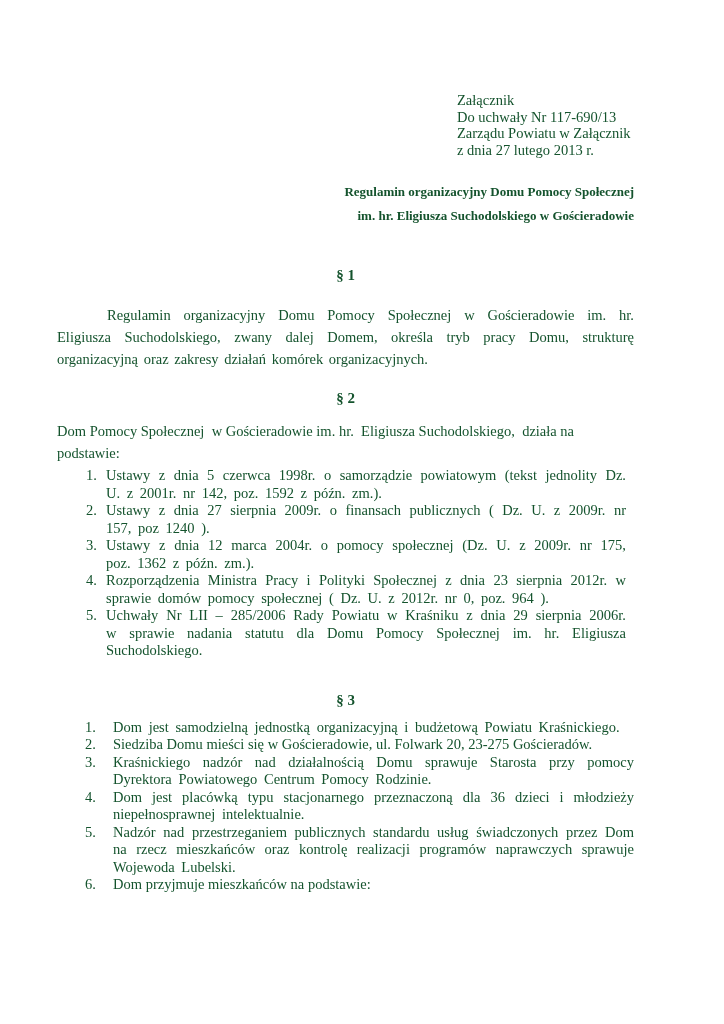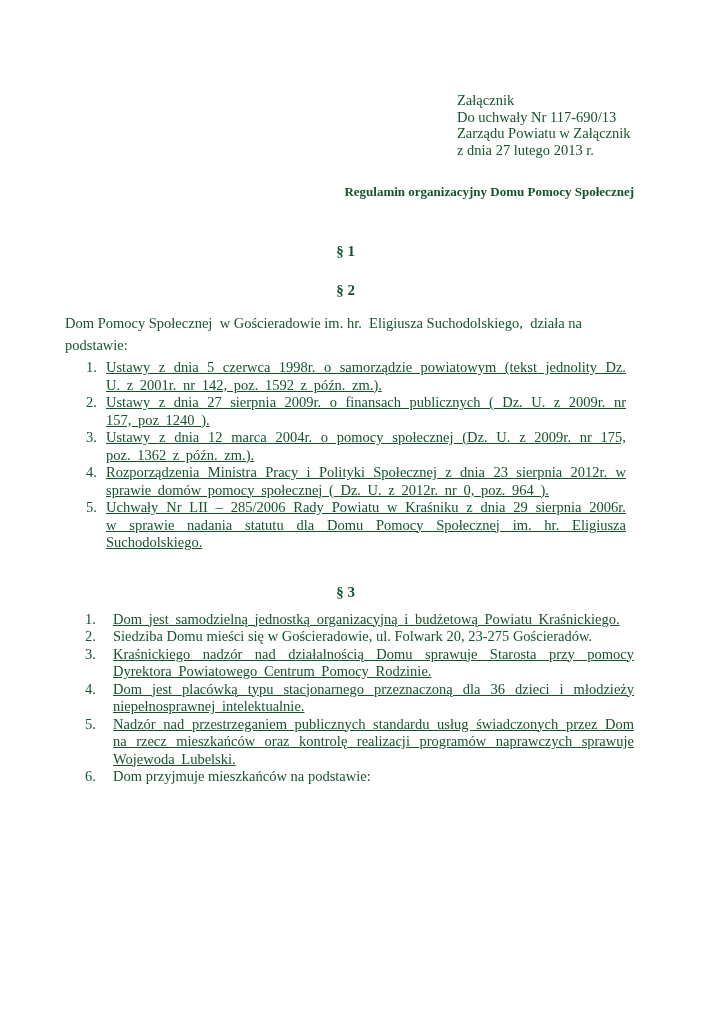--- a/index.html
+++ b/index.html
@@ -43,21 +43,21 @@
   .body-par {
     margin: 18px 0 0 0;
     line-height: 22px;
   }
   .justify {
     text-align: justify;
     word-spacing: 2px;
   }
   .first-indent { text-indent: 50px; }
   .intro-par {
-    margin: 11px 0 0 8px;
+    margin: 11px 0 0 0;
     line-height: 22px;
     white-space: pre-wrap;
   }
   ol.doc-list {
     list-style: none;
     margin: 0;
     padding: 0;
     line-height: 17.5px;
   }
   ol.list-s2 { margin-top: 3px; }
@@ -72,41 +72,42 @@
   }
   ol.list-s3 li {
     grid-template-columns: 28px 1fr;
     padding-left: 28px;
   }
   ol.doc-list .num {
     text-align: left;
   }
   ol.doc-list .txt.justify {
     word-spacing: 3px;
-    text-decoration: underline;
   }
 </style>
 </head>
 <body>
 
 <div class="page">
 
   <div class="annotation">
     <div>Załącznik</div>
     <div>Do uchwały Nr 117-690/13</div>
     <div>Zarządu Powiatu w Załącznik</div>
     <div>z dnia 27 lutego 2013 r.</div>
   </div>
 
   <div class="doc-title">
     <div>Regulamin organizacyjny Domu Pomocy Społecznej</div>
+    <div>im. hr. Eligiusza Suchodolskiego w Gościeradowie</div>
   </div>
 
   <div class="section-heading mt-s1">§ 1</div>
 
+  <p class="body-par justify first-indent">Regulamin organizacyjny Domu Pomocy Społecznej w Gościeradowie im. hr. Eligiusza Suchodolskiego, zwany dalej Domem, określa tryb pracy Domu, strukturę organizacyjną oraz zakresy działań komórek organizacyjnych.</p>
 
   <div class="section-heading mt-s2">§ 2</div>
 
   <p class="intro-par">Dom Pomocy Społecznej  w Gościeradowie im. hr.  Eligiusza Suchodolskiego,  działa na podstawie:</p>
 
   <ol class="doc-list list-s2">
     <li>
       <span class="num">1.</span>
       <span class="txt justify">Ustawy z dnia 5 czerwca 1998r. o samorządzie powiatowym (tekst jednolity Dz. U. z 2001r. nr 142, poz. 1592 z późn. zm.).</span>
     </li>

